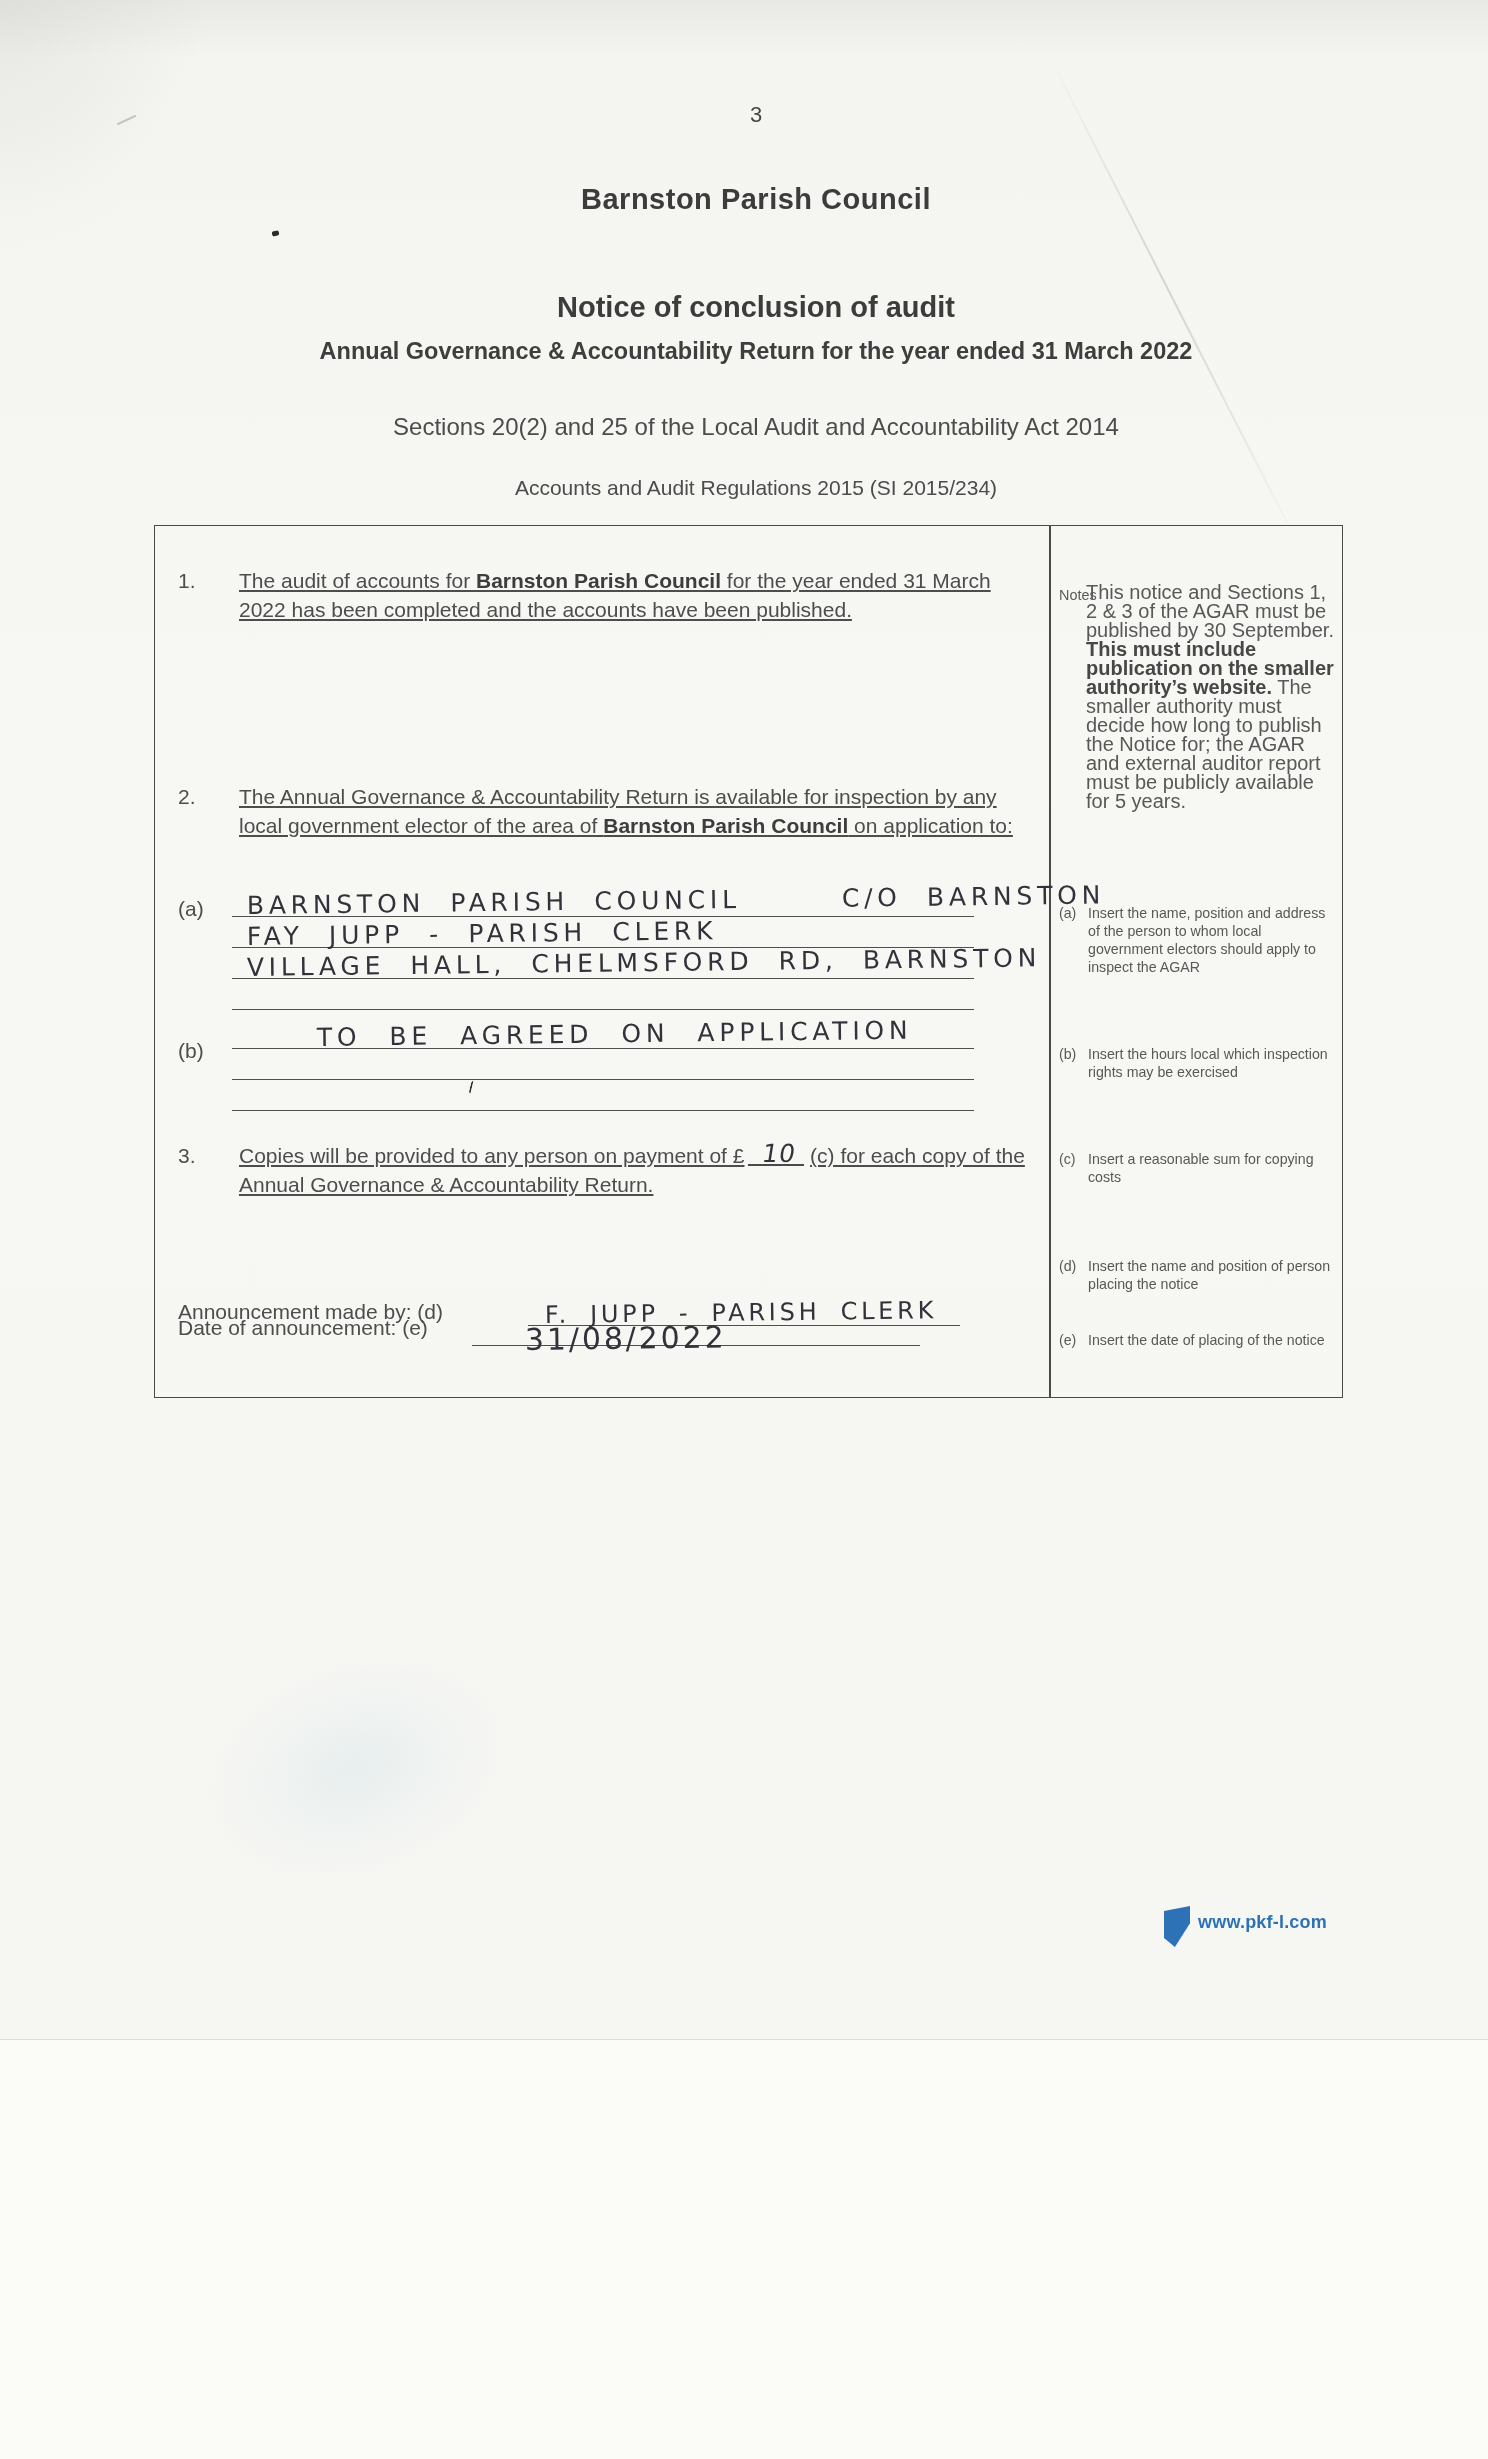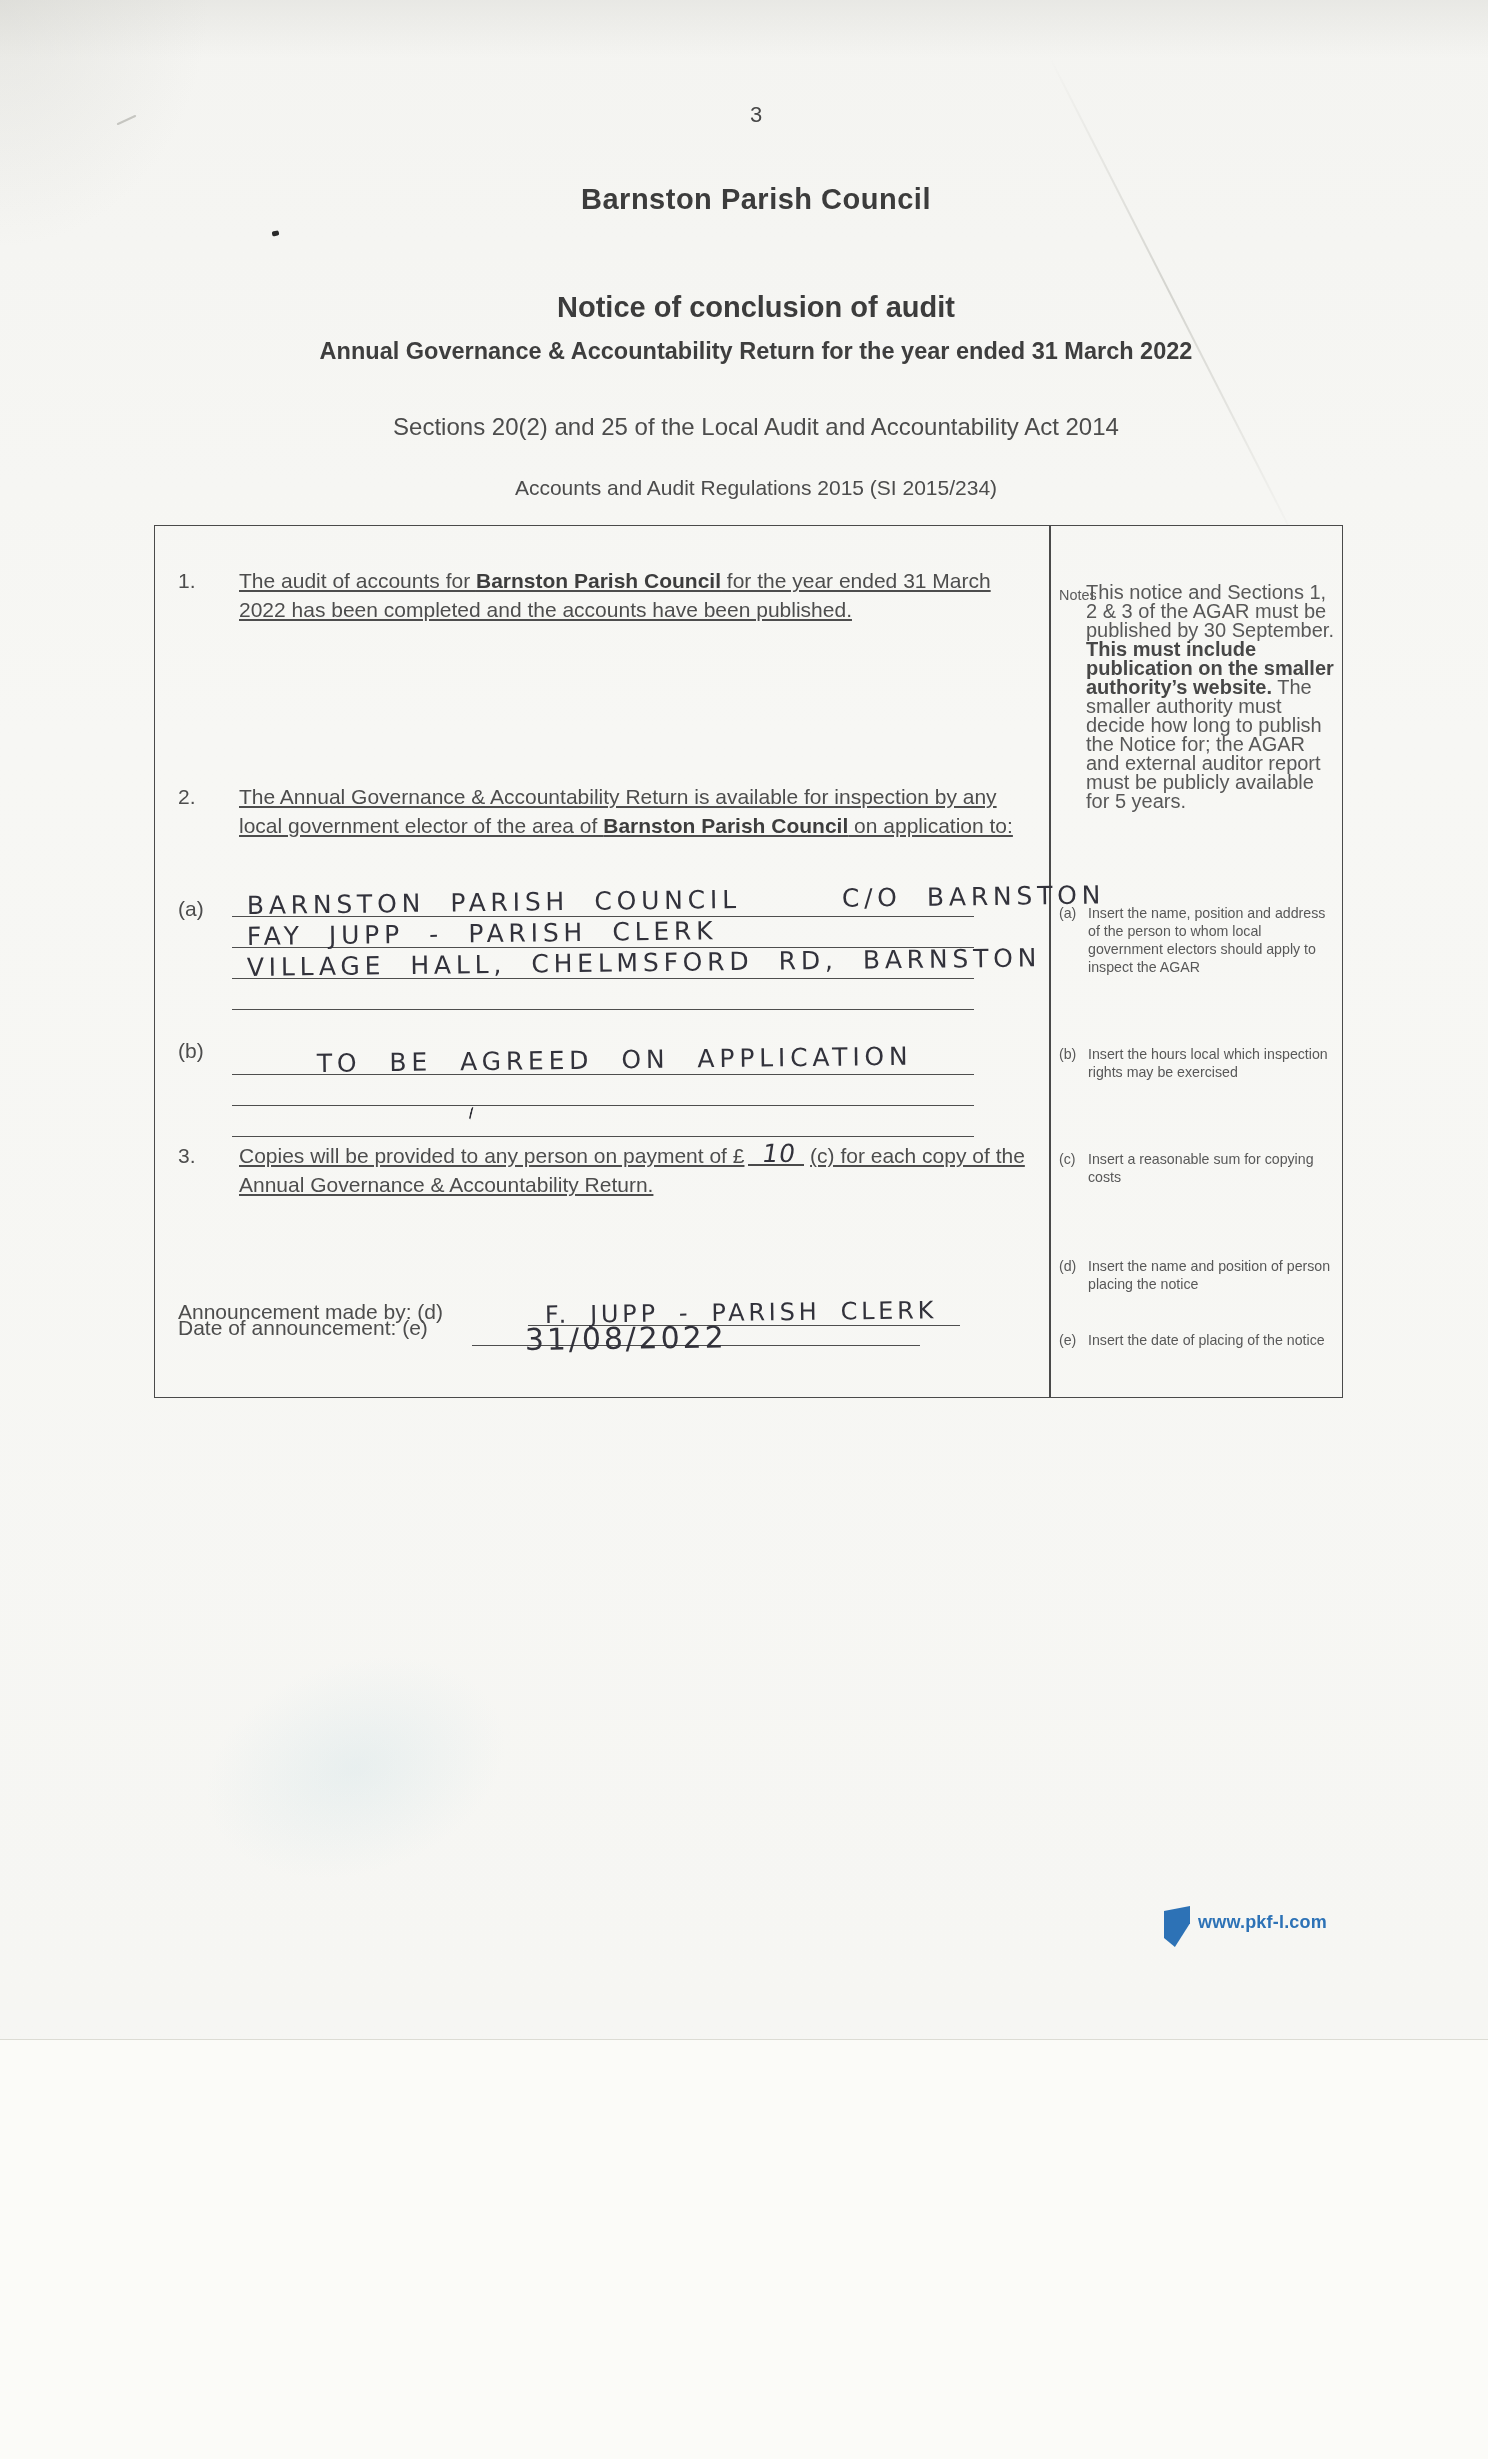--- a/index.html
+++ b/index.html
@@ -47,21 +47,21 @@
   .item1{top:40px;}
   .item2{top:256px;}
   .item3{top:615px;}
   .item3 .itext{width:807px;}
 
   .field-label{position:absolute;font-size:21px;color:#4d4d4d;}
   .fa-label{left:23px;top:371px;}
   .fb-label{left:23px;top:513px;}
   .hw-lines{position:absolute;left:77px;width:742px;}
   .fa-lines{top:360px;}
-  .fb-lines{top:518px;text-align:right;}
+  .fb-lines{top:492px;text-align:right;}
   .hline{position:relative;height:30px;border-bottom:1.9px solid #4e4e4e;}
   .hline .hw{position:absolute;left:15.4px;bottom:-3.8px;}
 
   .hw{font-family:"DejaVu Sans",sans-serif;color:#32323b;white-space:pre;display:inline-block;
       transform:rotate(-0.7deg);transform-origin:left bottom;}
   .hwA{font-size:25px;letter-spacing:4.8px;word-spacing:12.5px;}
   .hwB{font-size:25px;letter-spacing:4.8px;word-spacing:15.4px;left:85px !important;}
   .hw-amount{font-size:25px;letter-spacing:1px;transform:skewX(-9deg);}
   .hw-sign{font-size:24px;letter-spacing:3.8px;word-spacing:8.6px;}
   .hw-date{font-size:30px;letter-spacing:2.9px;}

